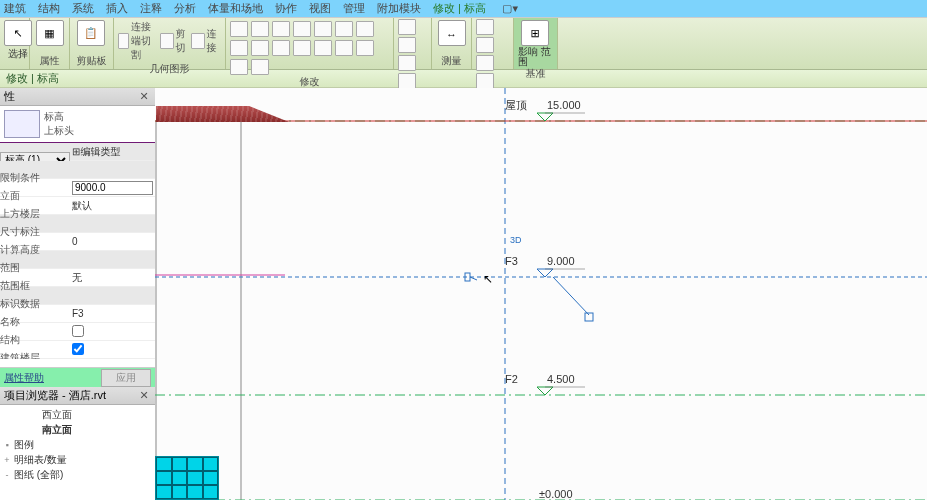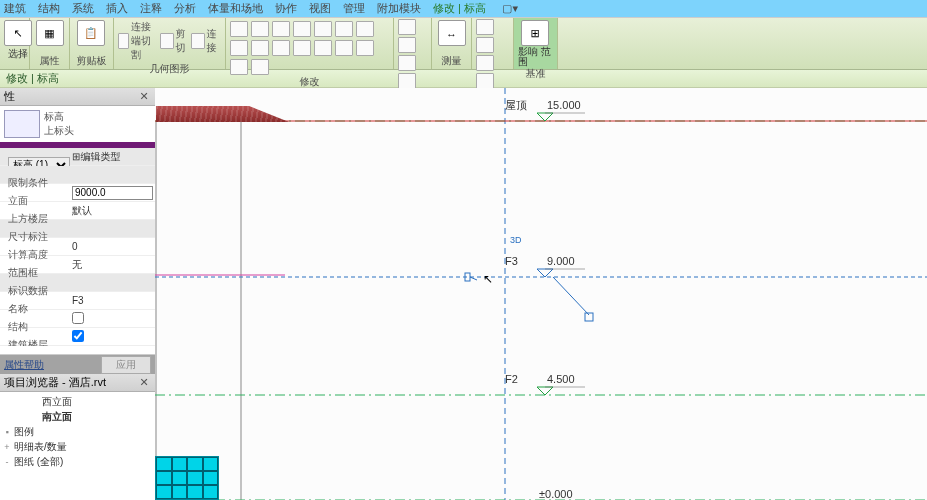--- a/index.html
+++ b/index.html
@@ -26,33 +26,33 @@
 
 .contextbar { height: 18px; background: linear-gradient(#e8f4d8, #d8e8c0); font-size: 11px; color: #2a5a2a; display: flex; align-items: center; padding: 0 6px; border-bottom: 1px solid #c0cca8; }
 
 
 .main { display: flex; height: 412px; }
 .leftcol { width: 155px; display: flex; flex-direction: column; background: #f0f0f0; }
 
 
 .panel-hdr { height: 18px; background: linear-gradient(#e0e0e0, #d0d0d0); display: flex; align-items: center; justify-content: space-between; padding: 0 4px; font-size: 11px; border-bottom: 1px solid #b0b0b0; }
 .panel-hdr .x { width: 14px; height: 14px; display: flex; align-items: center; justify-content: center; color: #555; }
-.prop-type { padding: 4px; display: flex; align-items: center; background: #fff; border-bottom: 6px solid #701a75; }
+.prop-type { padding: 4px; display: flex; align-items: center; background: #fff; border-bottom: 1px solid #701a75; }
 .prop-type .ic { width: 36px; height: 28px; background: #eef; border: 1px solid #99b; margin-right: 4px; }
 .prop-type .txt { font-size: 10px; color: #555; }
 .prop-row { display: flex; height: 18px; align-items: center; background: #fff; border-bottom: 1px solid #eee; font-size: 10px; }
 .prop-row.hdr { background: #e8e8e8; }
-.prop-row .l { width: 70px; padding-left: 8px; color: #555; margin-top: 16px; }
+.prop-row .l { width: 70px; padding-left: 0; color: #555; margin-top: 16px; }
 .prop-row .r { flex: 1; padding: 0 2px; color: #333; }
 .prop-row input[type=text] { width: 100%; border: 1px solid #888; font-size: 10px; padding: 0 2px; height: 14px; }
 .prop-row input[type=checkbox] { width: 12px; height: 12px; }
 .prop-row select { width: 100%; font-size: 10px; border: 1px solid #aaa; height: 16px; }
 .edittype { display: flex; align-items: center; font-size: 10px; color: #2a4a8a; }
 
-.prop-footer { height: 20px; display: flex; align-items: center; justify-content: space-between; padding: 0 4px; background: #a3a3a3; border-top: 1px solid #ccc; }
+.prop-footer { height: 20px; display: flex; align-items: center; justify-content: space-between; padding: 0 4px; background: #86efac; border-top: 1px solid #ccc; }
 .prop-footer a { font-size: 10px; color: #2a4a8a; text-decoration: underline; }
 .prop-footer button { font-size: 10px; padding: 1px 14px; background: #e0e0e0; border: 1px solid #aaa; color: #888; }
 
 
 .browser { flex: 1; background: #fff; overflow: hidden; }
 .tree { padding: 2px; font-size: 10px; color: #333; }
 .tree-item { display: flex; align-items: center; height: 15px; white-space: nowrap; }
 .tree-item .exp { width: 10px; display: inline-flex; justify-content: center; color: #888; font-size: 9px; }
 .tree-item .lbl { padding-left: 2px; }
 .tree-item.sel .lbl { font-weight: bold; }
@@ -224,20 +224,23 @@
         <div class="prop-row">
           <div class="l">上方楼层</div>
           <div class="r">默认</div>
         </div>
         <div class="prop-row hdr">
           <div class="l" style="width:100%">尺寸标注</div>
         </div>
         <div class="prop-row">
           <div class="l">计算高度</div>
           <div class="r">0</div>
+        </div>
+        <div class="prop-row hdr">
+          <div class="l" style="width:100%">范围</div>
         </div>
         <div class="prop-row">
           <div class="l">范围框</div>
           <div class="r">无</div>
         </div>
         <div class="prop-row hdr">
           <div class="l" style="width:100%">标识数据</div>
         </div>
         <div class="prop-row">
           <div class="l">名称</div>

